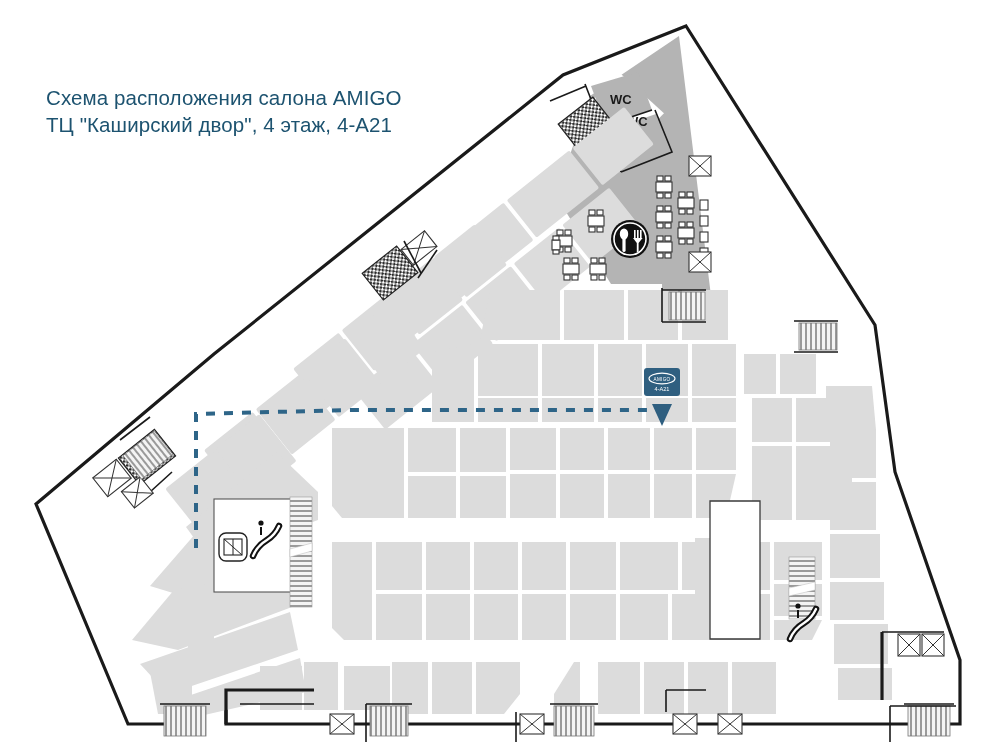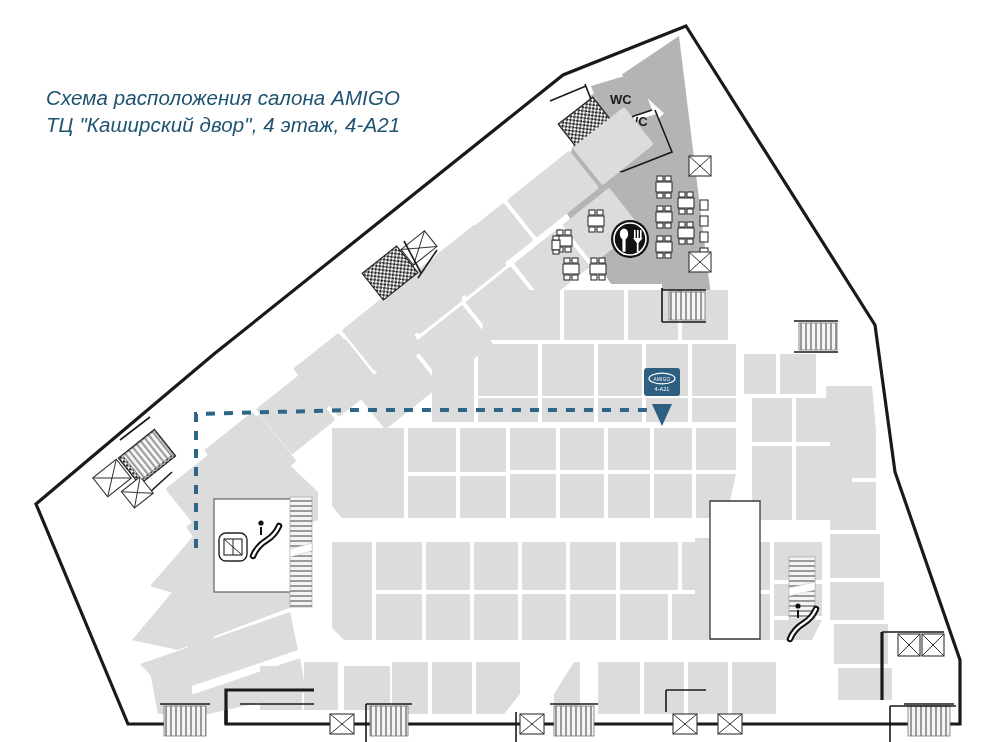--- a/index.html
+++ b/index.html
@@ -1,20 +1,20 @@
 <!DOCTYPE html>
 <html><head>
 <meta charset="utf-8">
 <style>
   html,body{margin:0;padding:0;background:#ffffff;}
   body{width:1000px;height:742px;overflow:hidden;
        font-family:"Liberation Sans","DejaVu Sans",sans-serif;}
   #stage{position:relative;width:1000px;height:742px;background:#fff;}
   #map{position:absolute;left:0;top:0;width:1000px;height:742px;}
-  .title-block{position:absolute;left:46px;top:84px;z-index:5;font-style:italic;}
+  .title-block{position:absolute;left:46px;top:84px;z-index:5;}
   .title-line{color:#1d5370;font-size:20.5px;line-height:27px;letter-spacing:.1px;white-space:nowrap;}
   .unit{fill:#dcdcdc;}
   .unit-dark{fill:#b4b4b4;}
   .wall{fill:none;stroke:#1a1a1a;stroke-width:3.2;stroke-linejoin:miter;}
   .wall-thin{fill:none;stroke:#1a1a1a;stroke-width:1.6;}
   .route{fill:none;stroke:#2e6588;stroke-width:4;stroke-dasharray:9 9;stroke-linecap:butt;}
   .wc-label{font-size:13px;font-weight:700;fill:#1a1a1a;font-family:"Liberation Sans",sans-serif;}
   .marker-box{fill:#2f5f80;}
   .marker-code{font-size:5.6px;fill:#ffffff;font-family:"Liberation Sans",sans-serif;text-anchor:middle;}
   .atrium{fill:#ffffff;stroke:#3a3a3a;stroke-width:1.3;}

